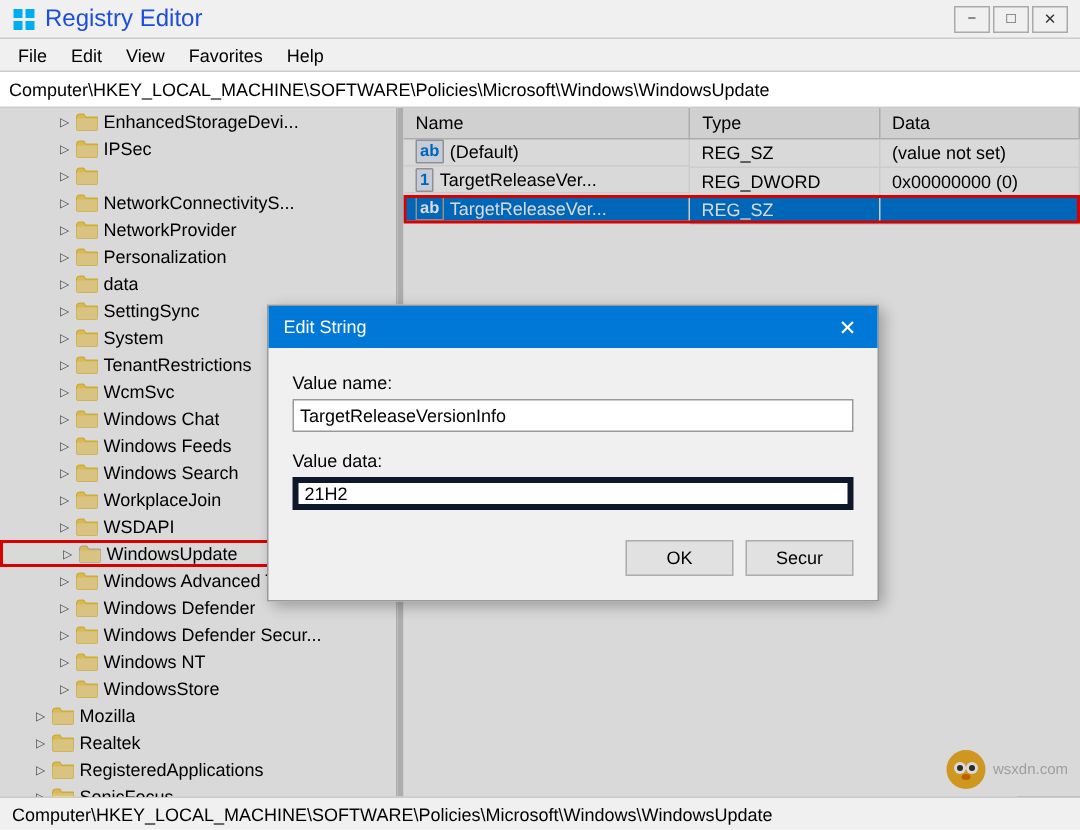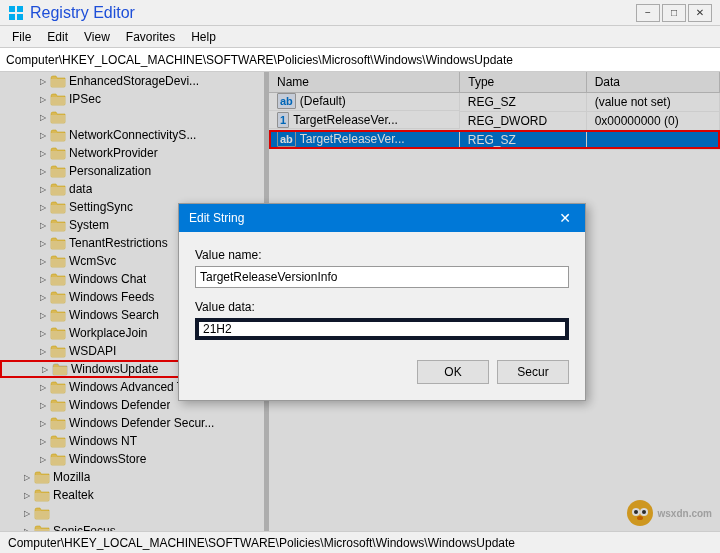--- a/index.html
+++ b/index.html
@@ -265,21 +265,20 @@
     .modal-btn.primary { background: #e1e1e1; }
 
     
     .watermark {
       position: absolute;
       bottom: 26px;
       right: 8px;
       font-size: 11px;
       color: #aaa;
       z-index: 50;
-      font-weight: bold;
     }
     .watermark-logo {
       display: flex;
       align-items: center;
       gap: 4px;
     }
     .watermark-owl {
       width: 28px;
       height: 28px;
     }
@@ -516,20 +515,21 @@
               <path d="M1 5 L15 5 L15 12 Q15 13 14 13 L2 13 Q1 13 1 12 Z" fill="#ffe599"></path>
             </svg>
             <span class="tree-label">Realtek</span>
           </div>
           <div class="tree-item" style="padding-left: 20px;">
             <span class="tree-expand" style="font-size: 8px; color: rgb(85, 85, 85);">▷</span>
             <svg width="16" height="14" viewBox="0 0 16 14" style="margin-right: 3px; flex-shrink: 0;">
               <path d="M1 4 Q1 2 3 2 L6 2 L7 4 L15 4 Q15 4 15 5 L15 12 Q15 13 14 13 L2 13 Q1 13 1 12 Z" fill="#ffd966" stroke="#e6b800" stroke-width="0.5"></path>
               <path d="M1 5 L15 5 L15 12 Q15 13 14 13 L2 13 Q1 13 1 12 Z" fill="#ffe599"></path>
             </svg>
+            <span class="tree-label">RegisteredApplications</span>
           </div>
           <div class="tree-item" style="padding-left: 20px;">
             <span class="tree-expand" style="font-size: 8px; color: rgb(85, 85, 85);">▷</span>
             <svg width="16" height="14" viewBox="0 0 16 14" style="margin-right: 3px; flex-shrink: 0;">
               <path d="M1 4 Q1 2 3 2 L6 2 L7 4 L15 4 Q15 4 15 5 L15 12 Q15 13 14 13 L2 13 Q1 13 1 12 Z" fill="#ffd966" stroke="#e6b800" stroke-width="0.5"></path>
               <path d="M1 5 L15 5 L15 12 Q15 13 14 13 L2 13 Q1 13 1 12 Z" fill="#ffe599"></path>
             </svg>
             <span class="tree-label">SonicFocus</span>
           </div>
         </div>

